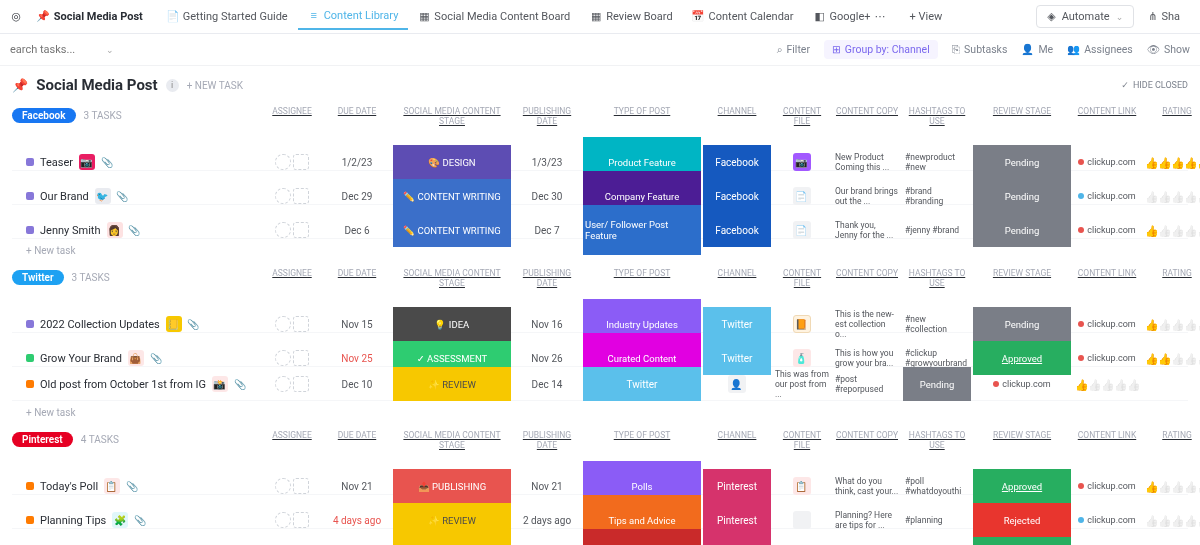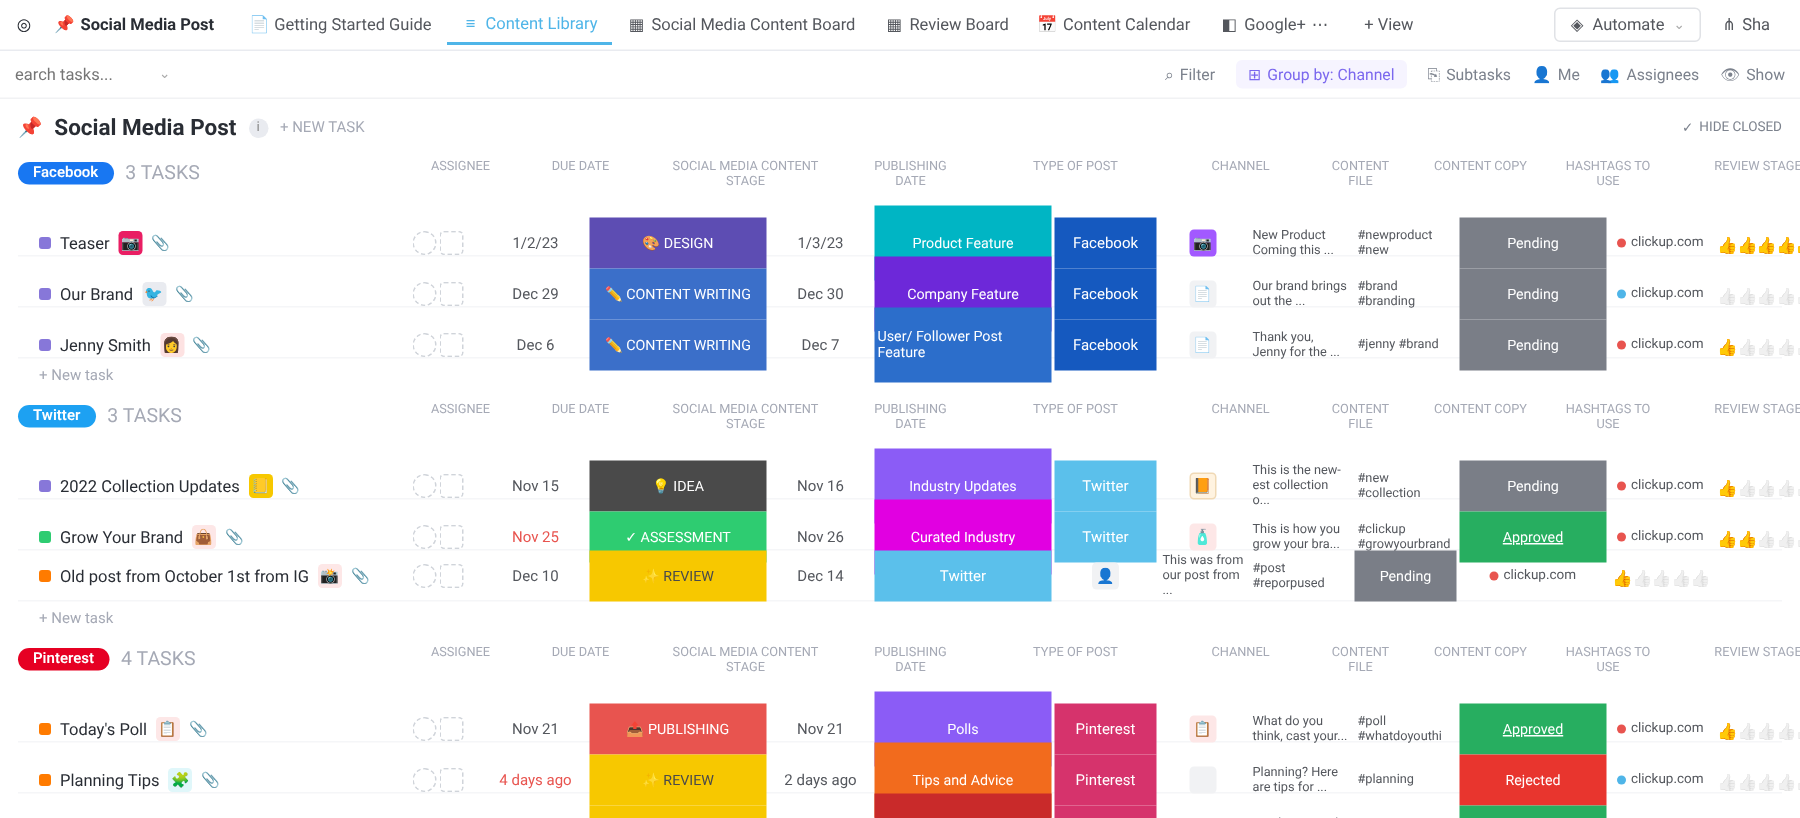--- a/index.html
+++ b/index.html
@@ -25,23 +25,23 @@
 .page-header .info { background: #e9ebf0; border-radius: 50%; width: 13px; height: 13px; display: inline-flex; align-items: center; justify-content: center; font-size: 9px; color: #888; }
 .page-header .newtask { color: #a5a9b5; font-size: 10px; }
 .page-header .hide { margin-left: auto; font-size: 9px; color: #7c828d; display: flex; align-items: center; gap: 4px; }
 
 .group { padding: 4px 12px 8px 12px; }
 .group-header { display: flex; align-items: center; gap: 8px; }
 .group-pill { border-radius: 10px; padding: 2px 10px; font-size: 10px; font-weight: 600; color: #fff; cursor: pointer; }
 .pill-facebook { background: #1877f2; }
 .pill-twitter { background: #1da1f2; }
 .pill-pinterest { background: #e60023; }
-.task-count { font-size: 13px; color: #a5a9b5; }
-
-.cols { display: grid; grid-template-columns: 250px 60px 70px 120px 70px 120px 70px 60px 70px 70px 100px 70px 70px; gap: 15px; }
+.task-count { font-size: 10px; color: #a5a9b5; }
+
+.cols { display: grid; grid-template-columns: 250px 60px 70px 120px 70px 120px 70px 60px 70px 70px 100px 70px 70px; gap: 0; text-decoration: underline; }
 .cols.headers div { font-size: 8.5px; color: #a5a9b5; text-transform: uppercase; text-align: center; padding: 4px 2px; overflow: hidden; }
 .cols.headers div:first-child { text-align: left; padding-left: 4px; }
 
 .row { display: grid; grid-template-columns: 250px 60px 70px 120px 70px 120px 70px 60px 70px 70px 100px 70px 70px; align-items: center; height: 34px; border-bottom: 1px solid #f5f6f8; }
 .task-name { display: flex; align-items: center; gap: 6px; padding-left: 14px; font-size: 11px; }
 .dot { width: 8px; height: 8px; border-radius: 2px; display: inline-block; }
 .task-emoji { width: 16px; height: 16px; border-radius: 3px; display: inline-flex; align-items: center; justify-content: center; font-size: 10px; }
 .clip { color: #b9bec7; font-size: 10px; }
 .assignee-cell { display: flex; justify-content: center; gap: 2px; }
 .avatar-ph { width: 16px; height: 16px; border: 1px dashed #d0d4da; border-radius: 50%; }
@@ -64,21 +64,21 @@
 
 
 .bg-design { background: #5d4db3; }
 .bg-writing { background: #3b6fc9; }
 .bg-idea { background: #4a4a4a; }
 .bg-assess { background: #2ecc71; }
 .bg-review { background: #f7c800; color: #4a4a4a !important; }
 .bg-publish { background: #e8544f; }
 
 .bg-teal { background: #00b5c4; }
-.bg-red { background: #6d28d9; }
+.bg-red { background: #4c1d95; }
 .bg-blue2 { background: #2c6ecb; }
 .bg-purple { background: #8b5cf6; }
 .bg-magenta { background: #e100e1; }
 .bg-navy { background: #5a4fcf; }
 .bg-orange { background: #f26b1d; }
 .bg-darkred { background: #c92a2a; }
 
 .bg-fb { background: #1559bf; }
 .bg-tw { background: #5bc0eb; }
 .bg-pin { background: #d6336c; }
@@ -374,21 +374,21 @@
         <span class="task-emoji" style="background:#fde7e7">👜</span>
         <span class="clip">📎</span>
       </div>
       <div class="assignee-cell">
           <span class="avatar-ph"></span>
           <span class="avatar-ph cal"></span>
         </div>
       <div class="date-cell red">Nov 25</div>
       <div class="stage-pill bg-assess">✓ ASSESSMENT</div>
       <div class="date-cell">Nov 26</div>
-      <div class="type-pill bg-magenta">Curated Industry</div>
+      <div class="type-pill bg-magenta">Curated Content</div>
       <div class="channel-pill bg-tw">Twitter</div>
       <div>
           <div class="file-icon file-misc">🧴</div>
         </div>
       <div class="copy-cell">This is how you grow your bra...</div>
       <div class="hashtag-cell">#clickup #growyourbrand</div>
       <div class="stage-pill bg-approved">Approved</div>
       <div class="link-cell">
           <span class="link-icon" style="background:#e8544f"></span>
           <span>clickup.com</span>

